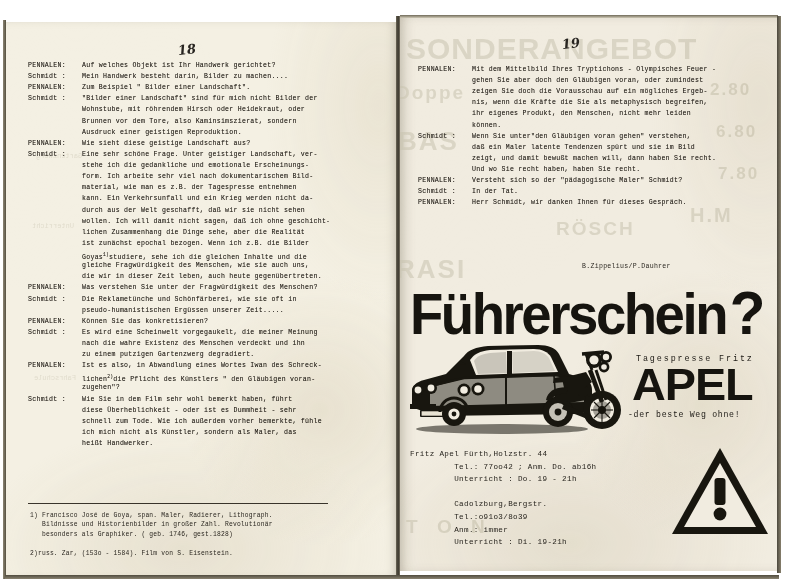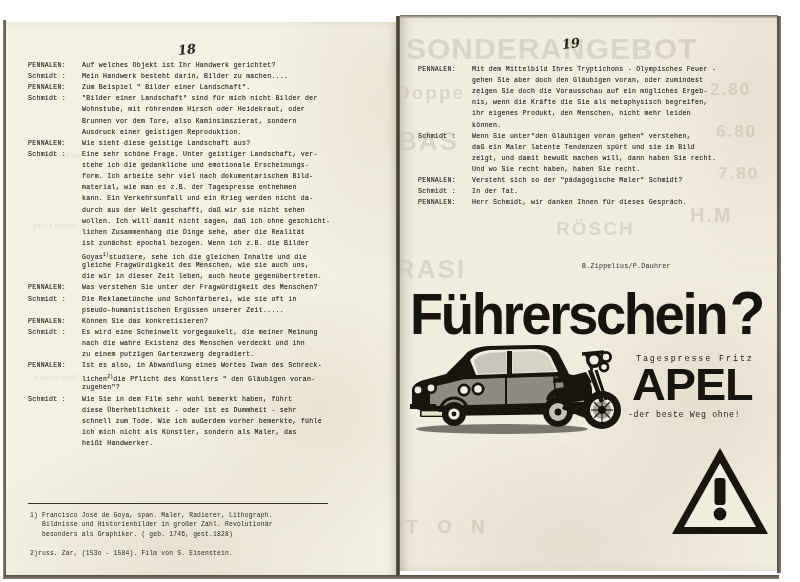--- a/index.html
+++ b/index.html
@@ -412,20 +412,28 @@
         <path d="M158 74 L186 86 L184 90 L156 79 Z"></path>
 
         <path d="M140 70 C142 60 152 56 162 58 L160 64 C152 63 146 66 145 72 Z"></path>
       </g>
     </svg>
 
     <div id="ad-school">Tagespresse  Fritz</div>
     <div id="ad-logo">APEL</div>
     <div id="ad-slogan">-der beste Weg ohne!</div>
 
+    <div id="ad-contact">Fritz Apel Fürth,Holzstr. 44
+         Tel.: 77oo42 ; Anm. Do. ab16h
+         Unterricht : Do. 19 - 21h
+
+         Cadolzburg,Bergstr.
+         Tel.:o91o3/8o39
+         Anm.: immer
+         Unterricht : Di. 19-21h</div>
 
     <svg id="warn" viewBox="0 0 100 92">
       <polygon points="50,2 98,88 2,88" fill="#18160f"></polygon>
       <polygon points="50,17 86,81 14,81" fill="#f1ece0"></polygon>
       <rect x="44.5" y="32" width="11" height="27" rx="3" fill="#18160f"></rect>
       <circle cx="50" cy="68" r="6.4" fill="#18160f"></circle>
     </svg>
   </div>
 
   <div class="edge" id="edge-top-r"></div>

